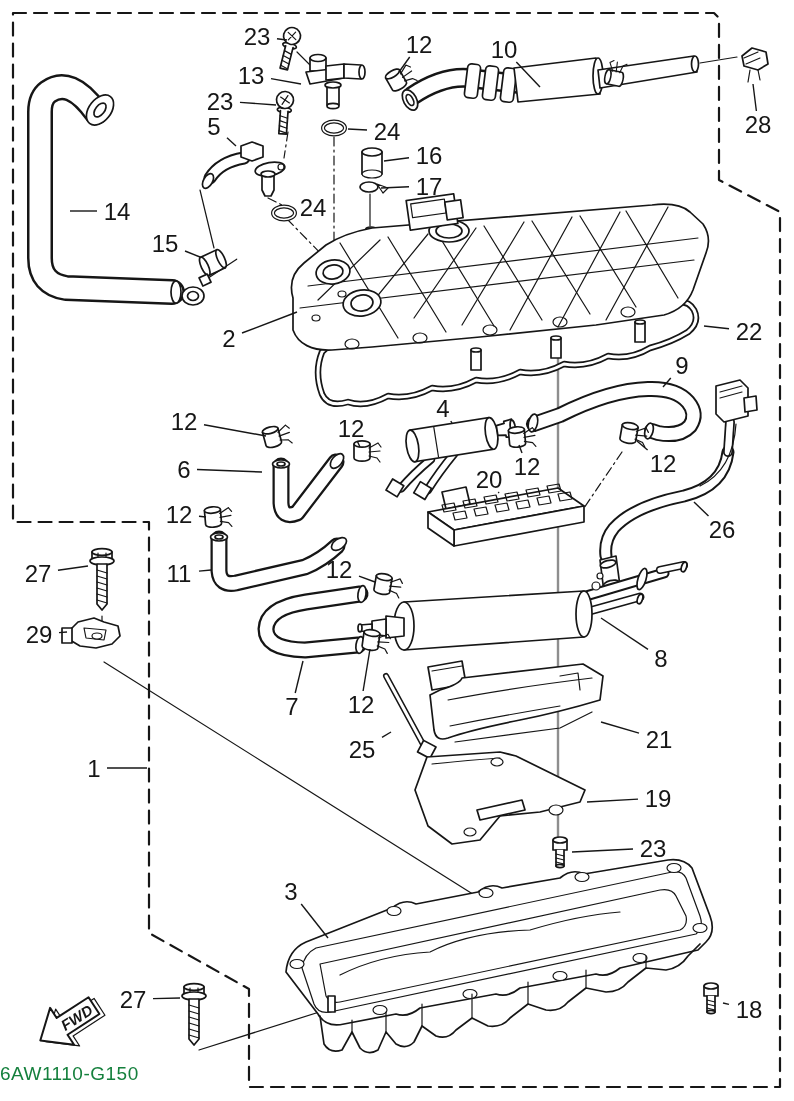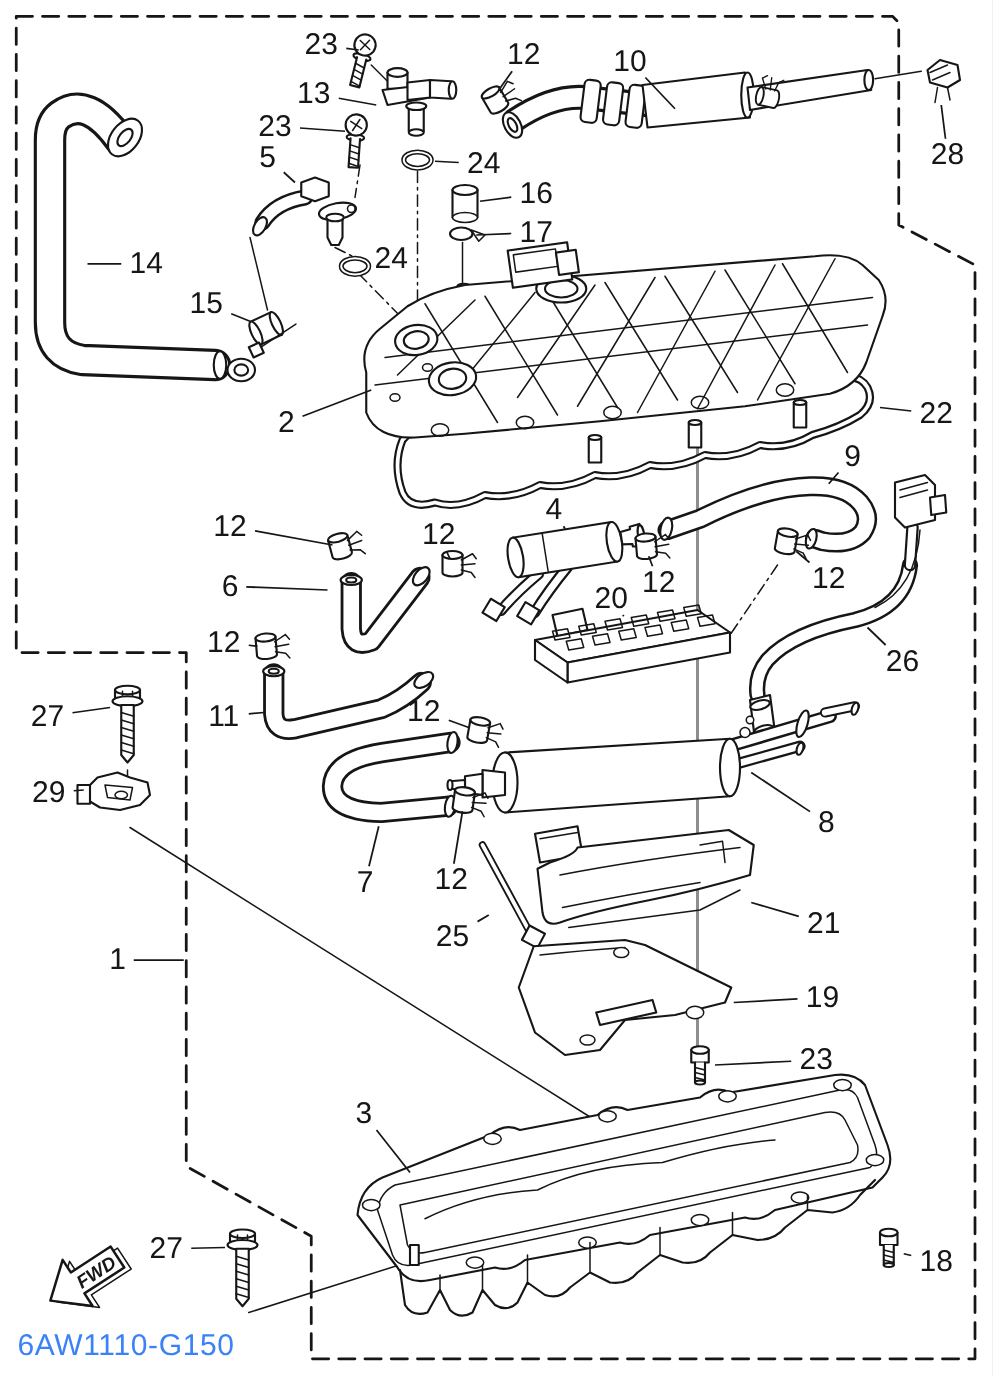--- a/index.html
+++ b/index.html
@@ -4,21 +4,21 @@
 <style>
   html,body{margin:0;padding:0;background:#e8e8e8;}
   #stage{position:relative;width:794px;height:1101px;background:#ffffff;overflow:hidden;
          font-family:"Liberation Sans",sans-serif;}
   svg{position:absolute;left:0;top:0;}
   #art{stroke:#161616;stroke-width:1.7;fill:none;stroke-linecap:round;stroke-linejoin:round;}
   #art .thin{stroke-width:1.2;}
   #art .w{fill:#ffffff;}
   #art .cl{stroke:#8e8e8e;stroke-width:2.4;}
   #art .dd{stroke-width:1.2;stroke-dasharray:9 4 2 4;}
-  #footer-code{position:absolute;left:14px;top:1063px;font-size:24px;letter-spacing:.5px;color:#3b82f6;}
+  #footer-code{position:absolute;left:0;top:1063px;font-size:19px;letter-spacing:.5px;color:#15803d;}
   .callout-text{font-size:24px;fill:#161616;}
 </style>
 </head>
 <body>
 
 <div id="stage">
 
 <svg id="art" width="794" height="1101" viewBox="0 0 794 1101">
 <defs>
   <g id="c12">

